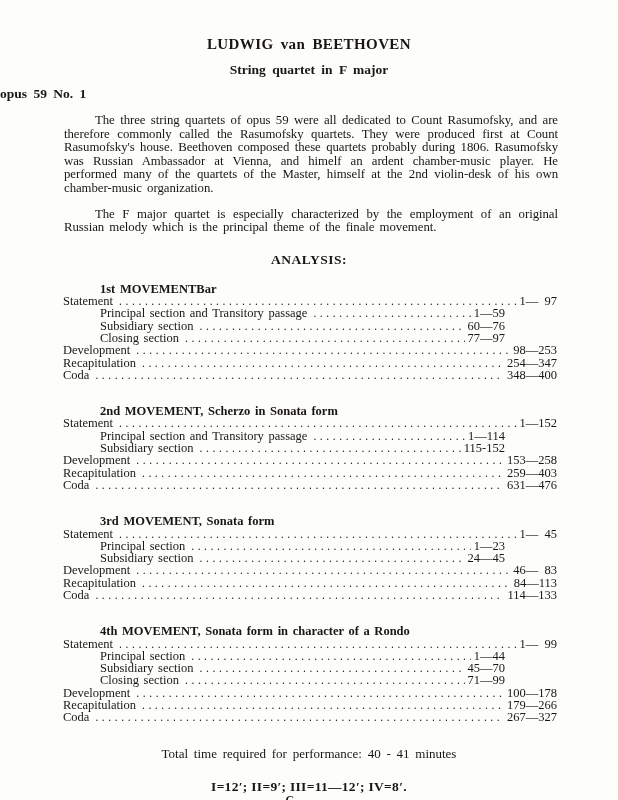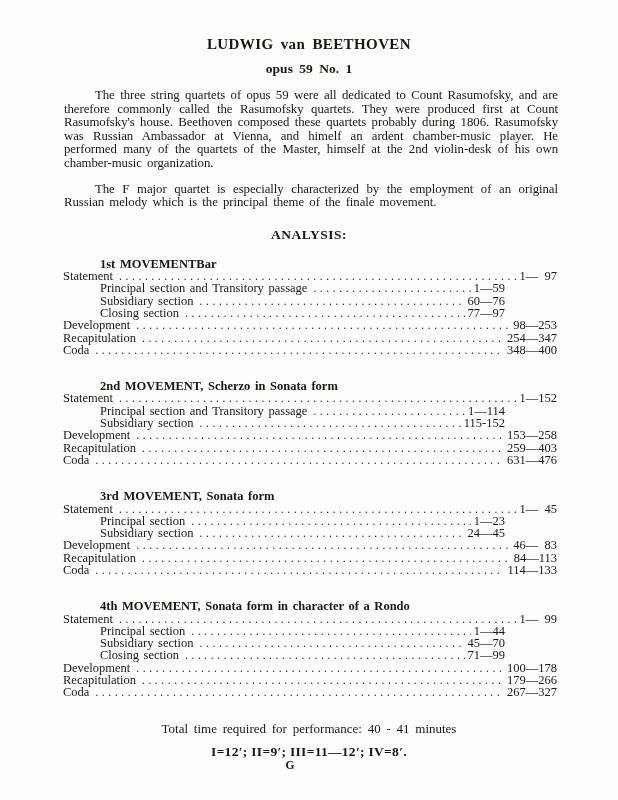--- a/index.html
+++ b/index.html
@@ -4,21 +4,21 @@
 <style>
   html,body { margin:0; padding:0; background:#ffffff; }
   .page {
     position:relative; width:618px; height:800px; box-sizing:border-box;
     background:#fdfdfb; color:#1a1713; overflow:hidden;
     font-family:"Liberation Serif","DejaVu Serif",serif;
     padding-top:36px;
   }
   .title1 { text-align:center; font-size:15px; font-weight:bold; letter-spacing:.4px; word-spacing:3px; }
   .title2 { text-align:center; font-size:13.5px; font-weight:bold; margin-top:9px; word-spacing:3px; }
-  .title3 { text-align:center; font-size:13.5px; font-weight:bold; margin-top:8px; word-spacing:3px; }
+  .title3 { font-size:13.5px; font-weight:bold; margin-top:8px; word-spacing:3px; }
 
   .para {
     margin:12px 60px 0 64px; text-align:justify; font-size:12.8px; line-height:13.6px;
     text-indent:31px; word-spacing:2px; letter-spacing:-0.05px;
   }
   .para + .para { margin-top:12px; }
 
   .analysis-heading { margin-top:17px; text-align:center; font-weight:bold; font-size:13.5px; letter-spacing:.5px; }
 
   .analysis { margin:15px 61px 0 63px; font-size:12.5px; line-height:12.3px; }
@@ -30,29 +30,30 @@
   .row.sub { padding-left:37px; padding-right:52px; }
   .row .label { white-space:nowrap; word-spacing:1.5px; }
   .dots { flex:1 1 auto; overflow:hidden; white-space:nowrap; margin:0 3px 0 6px; min-width:8px; }
   .dots::after {
     content:"........................................................................................................................................................................................................";
     letter-spacing:3.6px; font-size:11.5px; color:#1f1b17;
   }
   .num { white-space:nowrap; }
 
   .footer-time { margin-top:22px; text-align:center; font-size:13px; word-spacing:2.5px; }
-  .footer-timings { margin-top:7px; text-align:center; font-size:13.5px; font-weight:bold; letter-spacing:.3px; }
+  .footer-timings { margin-top:17px; text-align:center; font-size:13.5px; font-weight:bold; letter-spacing:.3px; }
   .footer-g { margin-top:-1px; text-align:center; font-size:11.5px; font-weight:bold; transform:translateX(-19px); }
 </style>
 </head>
 <body>
 
 <div class="page">
 
   <div class="title1">LUDWIG van BEETHOVEN</div>
+  <div class="title2">String quartet in F major</div>
   <div class="title3">opus 59 No. 1</div>
 
   <p class="para">The three string quartets of opus 59 were all dedicated to Count Rasumofsky, and are therefore commonly called the Rasumofsky quartets.  They were produced first at Count Rasumofsky's house.  Beethoven composed these quartets probably during 1806. Rasumofsky was Russian Ambassador at Vienna, and himelf an ardent chamber-music player.  He performed many of the quartets of the Master, himself at the 2nd violin-desk of his own chamber-music organization.</p>
   <p class="para">The F major quartet is especially characterized by the employment of an original Russian melody which is the principal theme of the finale movement.</p>
 
   <div class="analysis-heading">ANALYSIS:</div>
 
   <div class="analysis">
       <section class="movement">
         <div class="movement-heading-row">

